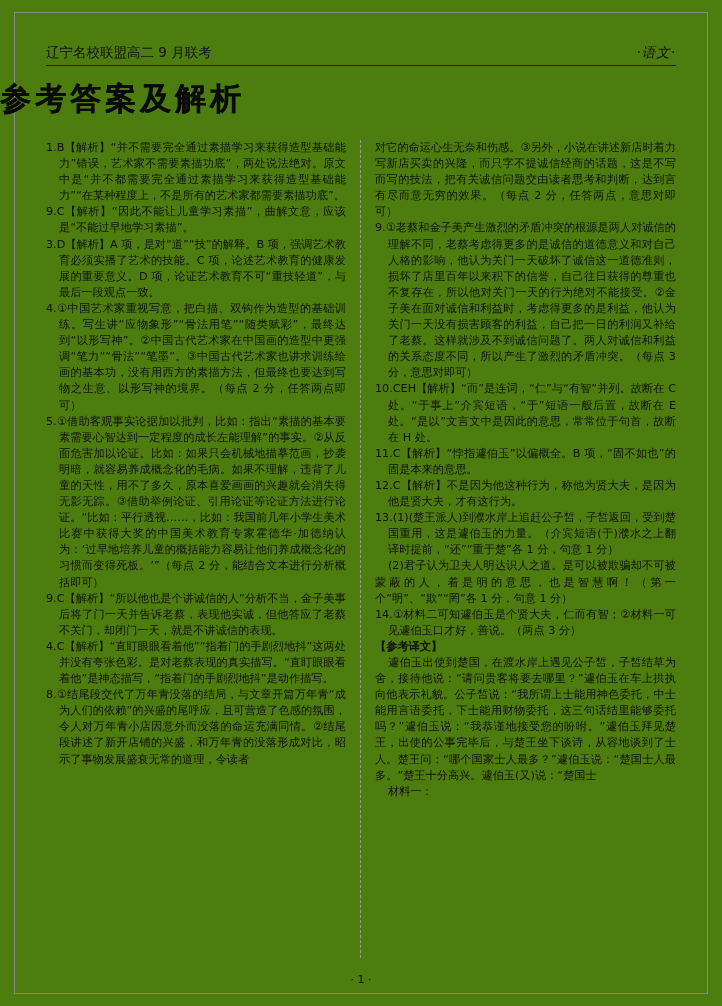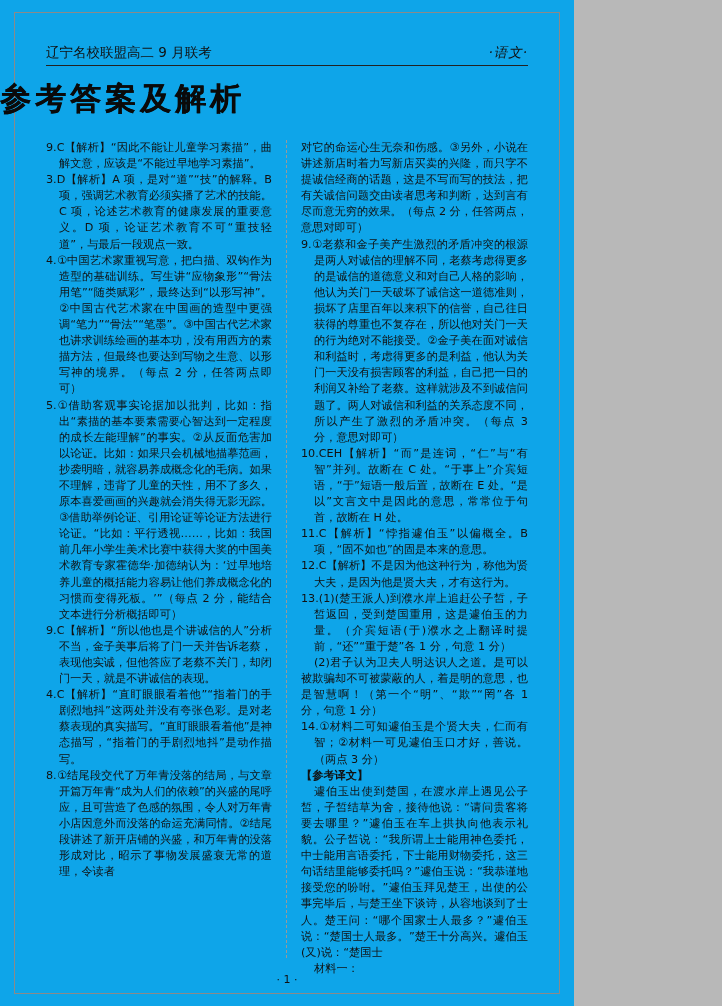--- a/index.html
+++ b/index.html
@@ -1,23 +1,23 @@
 <!DOCTYPE html>
 <html><head>
 <meta charset="utf-8">
 <style>
   html, body {
     margin: 0;
     padding: 0;
     background: #b8b8b8;
   }
   .page {
-    width: 574px;
+    width: 722px;
     height: 1006px;
-    background: #0ea5e9;
+    background: #4d7c0f;
     position: relative;
     box-sizing: border-box;
     font-family: "Liberation Serif", serif;
     overflow: hidden;
   }
   .frame {
     position: absolute;
     left: 14px;
     top: 12px;
     right: 14px;
@@ -116,20 +116,21 @@
 
   <div class="header">
     <div class="header-left">辽宁名校联盟高二 9 月联考</div>
     <div class="header-right">·语文·</div>
   </div>
 
   <div class="title">参考答案及解析</div>
 
   <div class="columns">
     <div class="col col-left">
+      <p class="para hang">1.B【解析】“并不需要完全通过素描学习来获得造型基础能力”错误，艺术家不需要素描功底”，两处说法绝对。原文中是“并不都需要完全通过素描学习来获得造型基础能力”“在某种程度上，不是所有的艺术家都需要素描功底”。</p>
       <p class="para hang">9.C【解析】“因此不能让儿童学习素描”，曲解文意，应该是“不能过早地学习素描”。</p>
       <p class="para hang">3.D【解析】A 项，是对“道”“技”的解释。B 项，强调艺术教育必须实播了艺术的技能。C 项，论述艺术教育的健康发展的重要意义。D 项，论证艺术教育不可“重技轻道”，与最后一段观点一致。</p>
       <p class="para hang">4.①中国艺术家重视写意，把白描、双钩作为造型的基础训练。写生讲“应物象形”“骨法用笔”“随类赋彩”，最终达到“以形写神”。②中国古代艺术家在中国画的造型中更强调“笔力”“骨法”“笔墨”。③中国古代艺术家也讲求训练绘画的基本功，没有用西方的素描方法，但最终也要达到写物之生意、以形写神的境界。（每点 2 分，任答两点即可）</p>
       <p class="para hang">5.①借助客观事实论据加以批判，比如：指出“素描的基本要素需要心智达到一定程度的成长左能理解”的事实。②从反面危害加以论证。比如：如果只会机械地描摹范画，抄袭明暗，就容易养成概念化的毛病。如果不理解，违背了儿童的天性，用不了多久，原本喜爱画画的兴趣就会消失得无影无踪。③借助举例论证、引用论证等论证方法进行论证。“比如：平行透视……，比如：我国前几年小学生美术比赛中获得大奖的中国美术教育专家霍德华·加德纳认为：‘过早地培养儿童的概括能力容易让他们养成概念化的习惯而变得死板。’”（每点 2 分，能结合文本进行分析概括即可）</p>
       <p class="para hang">9.C【解析】“所以他也是个讲诚信的人”分析不当，金子美事后将了门一天并告诉老蔡，表现他实诚，但他答应了老蔡不关门，却闭门一天，就是不讲诚信的表现。</p>
       <p class="para hang">4.C【解析】“直盯眼眼看着他”“指着门的手剧烈地抖”这两处并没有夸张色彩。是对老蔡表现的真实描写。“直盯眼眼看着他”是神态描写，“指着门的手剧烈地抖”是动作描写。</p>
       <p class="para hang">8.①结尾段交代了万年青没落的结局，与文章开篇万年青“成为人们的依赖”的兴盛的尾呼应，且可营造了色感的氛围，令人对万年青小店因意外而没落的命运充满同情。②结尾段讲述了新开店铺的兴盛，和万年青的没落形成对比，昭示了事物发展盛衰无常的道理，令读者</p>
     </div>
     <div class="col col-right">
       <p class="para">对它的命运心生无奈和伤感。③另外，小说在讲述新店时着力写新店买卖的兴隆，而只字不提诚信经商的话题，这是不写而写的技法，把有关诚信问题交由读者思考和判断，达到言有尽而意无穷的效果。（每点 2 分，任答两点，意思对即可）</p>

